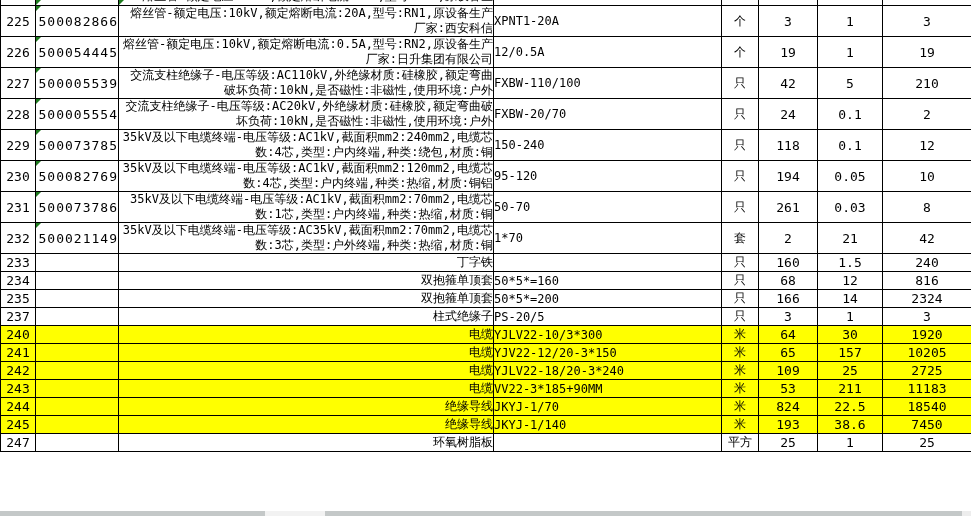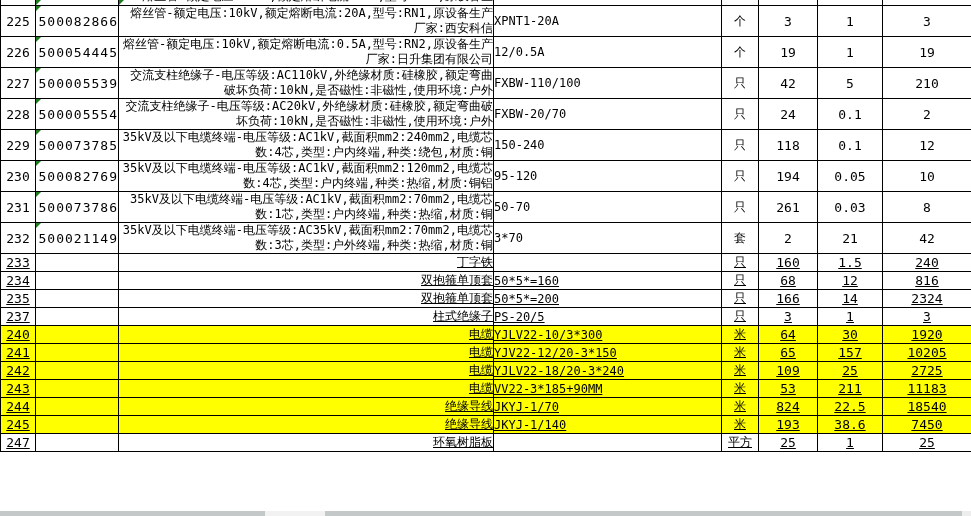--- a/index.html
+++ b/index.html
@@ -1,21 +1,21 @@
 <!DOCTYPE html>
 <html><head>
 <meta charset="utf-8">
 <style>
   html,body{margin:0;padding:0;background:#ffffff;width:971px;height:516px;overflow:hidden;}
   body{font-family:"DejaVu Sans Mono","Liberation Mono","DejaVu Sans",sans-serif;color:#000;}
   table.grid{border-collapse:collapse;table-layout:fixed;width:971px;}
   table.grid td{border:1px solid #000;padding:0;vertical-align:middle;overflow:hidden;position:relative;background:#fff;}
   tr.hl td{background:#ffff00;}
   tr.tall{height:31px;}
-  tr.short{height:16px;text-decoration:underline;}
+  tr.short{height:16px;}
   tr.partial{height:5px;}
   tr.partial td{border-top:none;}
   .c-num{text-align:center;font-size:13px;margin-left:9px;}
   .c-code{text-align:right;font-size:13px;letter-spacing:1px;}
   .c-desc{text-align:right;font-size:12px;line-height:15px;padding:0 2px;}
   .c-spec{text-align:left;font-size:12px;padding-left:3px;}
   .c-unit{text-align:center;font-size:12px;}
   .c-qty,.c-price,.c-total{text-align:center;font-size:13px;}
   .tri{position:absolute;top:0;left:0;width:0;height:0;
        border-top:5px solid #1e7b1e;border-right:5px solid transparent;}
@@ -124,21 +124,21 @@
         <td class="c-spec"><span>50-70</span></td>
         <td class="c-unit"><span>只</span></td>
         <td class="c-qty"><span>261</span></td>
         <td class="c-price"><span>0.03</span></td>
         <td class="c-total"><span>8</span></td>
       </tr>
       <tr class="tall">
         <td class="c-num"><span>232</span></td>
         <td class="c-code"><span class="tri"></span><span>500021149</span></td>
         <td class="c-desc"><span>35kV及以下电缆终端-电压等级:AC35kV,截面积mm2:70mm2,电缆芯数:3芯,类型:户外终端,种类:热缩,材质:铜</span></td>
-        <td class="c-spec"><span>3*70</span></td>
+        <td class="c-spec"><span>1*70</span></td>
         <td class="c-unit"><span>套</span></td>
         <td class="c-qty"><span>2</span></td>
         <td class="c-price"><span>21</span></td>
         <td class="c-total"><span>42</span></td>
       </tr>
       <tr class="short">
         <td class="c-num"><span>233</span></td>
         <td class="c-code"><span></span></td>
         <td class="c-desc"><span>丁字铁</span></td>
         <td class="c-spec"><span></span></td>

